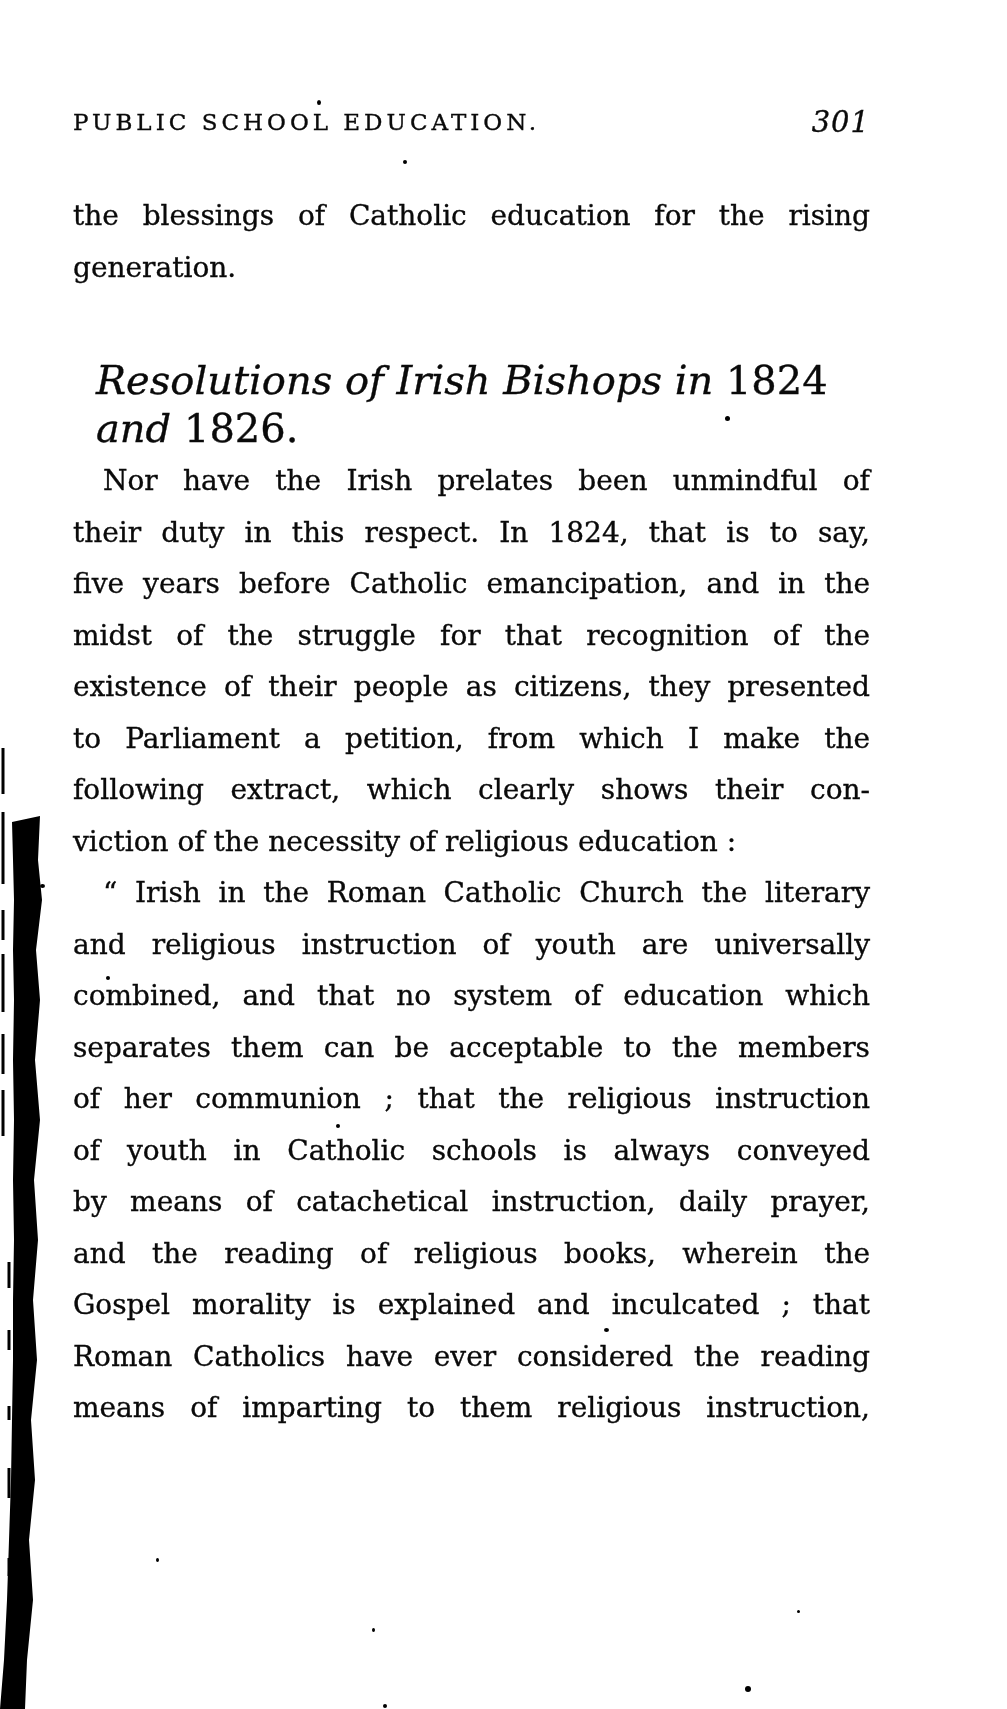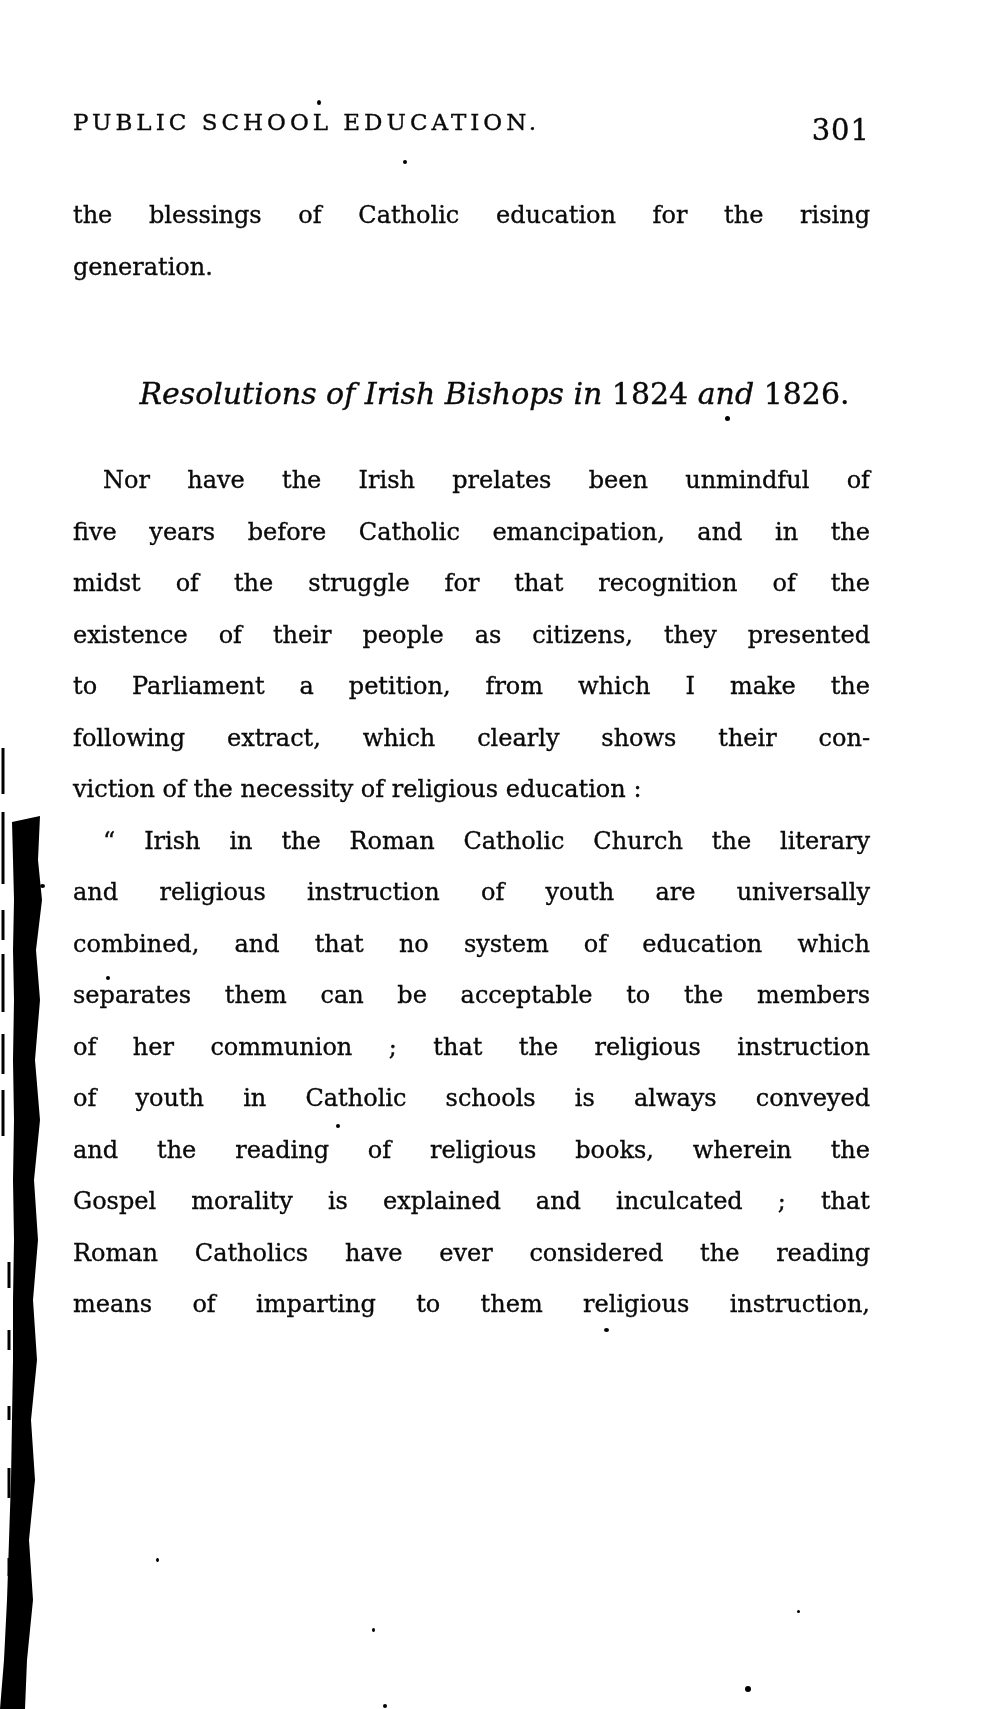--- a/index.html
+++ b/index.html
@@ -13,34 +13,34 @@
     -webkit-text-stroke:0.35px #0a0a0a;
   }
   .textblock{position:absolute;left:73px;width:797px;}
   
   .runhead{top:101px;height:42px;}
   .runhead .title{
     display:block;text-align:left;line-height:42px;
     font-size:23px;letter-spacing:4px;
   }
   .runhead .folio{
-    position:absolute;right:0;top:8px;line-height:42px;font-size:29px;letter-spacing:1px;
+    position:absolute;right:0;top:0;line-height:42px;font-size:29px;letter-spacing:1px;font-style:italic;
   }
   
   .intro{top:190px;}
   
   .heading{
-    top:370px;line-height:48px;font-size:30px;padding-left:23px;text-align:center;
+    top:356px;line-height:48px;font-size:40px;padding-left:23px;
   }
   .heading .it{font-style:italic;}
   .heading .rm{font-style:normal;}
   
   .bodylines{top:455px;}
   .line{
-    display:block;height:51.5px;line-height:51.5px;font-size:24px;
+    display:block;height:51.5px;line-height:51.5px;font-size:28px;
     text-align:justify;text-align-last:justify;text-justify:inter-word;
     white-space:nowrap;overflow:visible;
   }
   .line.noj{text-align:left;text-align-last:left;}
   .line.indent{padding-left:30px;}
   
   .streak{position:absolute;left:0;top:0;width:60px;height:1709px;pointer-events:none;}
   .speck{position:absolute;background:#000;border-radius:50%;}
 </style>
 </head>
@@ -57,32 +57,34 @@
     <div class="line">the blessings of Catholic education for the rising</div>
     <div class="line noj">generation.</div>
   </div>
 
   <div class="textblock heading">
     <span class="it">Resolutions of Irish Bishops in </span><span class="rm">1824 </span><span class="it">and </span><span class="rm">1826.</span>
   </div>
 
   <div class="textblock bodylines">
     <div class="line indent">Nor have the Irish prelates been unmindful of</div>
+    <div class="line">their duty in this respect.  In 1824, that is to say,</div>
     <div class="line">five years before Catholic emancipation, and in the</div>
     <div class="line">midst of the struggle for that recognition of the</div>
     <div class="line">existence of their people as citizens, they presented</div>
     <div class="line">to Parliament a petition, from which I make the</div>
     <div class="line">following extract, which clearly shows their con-</div>
     <div class="line noj">viction of the necessity of religious education :</div>
     <div class="line indent">“ Irish in the Roman Catholic Church the literary</div>
     <div class="line">and religious instruction of youth are universally</div>
     <div class="line">combined, and that no system of education which</div>
     <div class="line">separates them can be acceptable to the members</div>
     <div class="line">of her communion ; that the religious instruction</div>
     <div class="line">of youth in Catholic schools is always conveyed</div>
+    <div class="line">by means of catachetical instruction, daily prayer,</div>
     <div class="line">and the reading of religious books, wherein the</div>
     <div class="line">Gospel morality is explained and inculcated ; that</div>
     <div class="line">Roman Catholics have ever considered the reading</div>
     <div class="line">means of imparting to them religious instruction,</div>
   </div>
 
   <svg class="streak" width="60" height="1709" viewBox="0 0 60 1709" xmlns="http://www.w3.org/2000/svg">
     <polygon fill="#000" points="
       12,822 40,816 38,860 42,900 36,950 40,1000 35,1060 40,1120 34,1180
       38,1240 33,1300 37,1360 31,1420 35,1480 29,1540 33,1600 27,1660 25,1709

